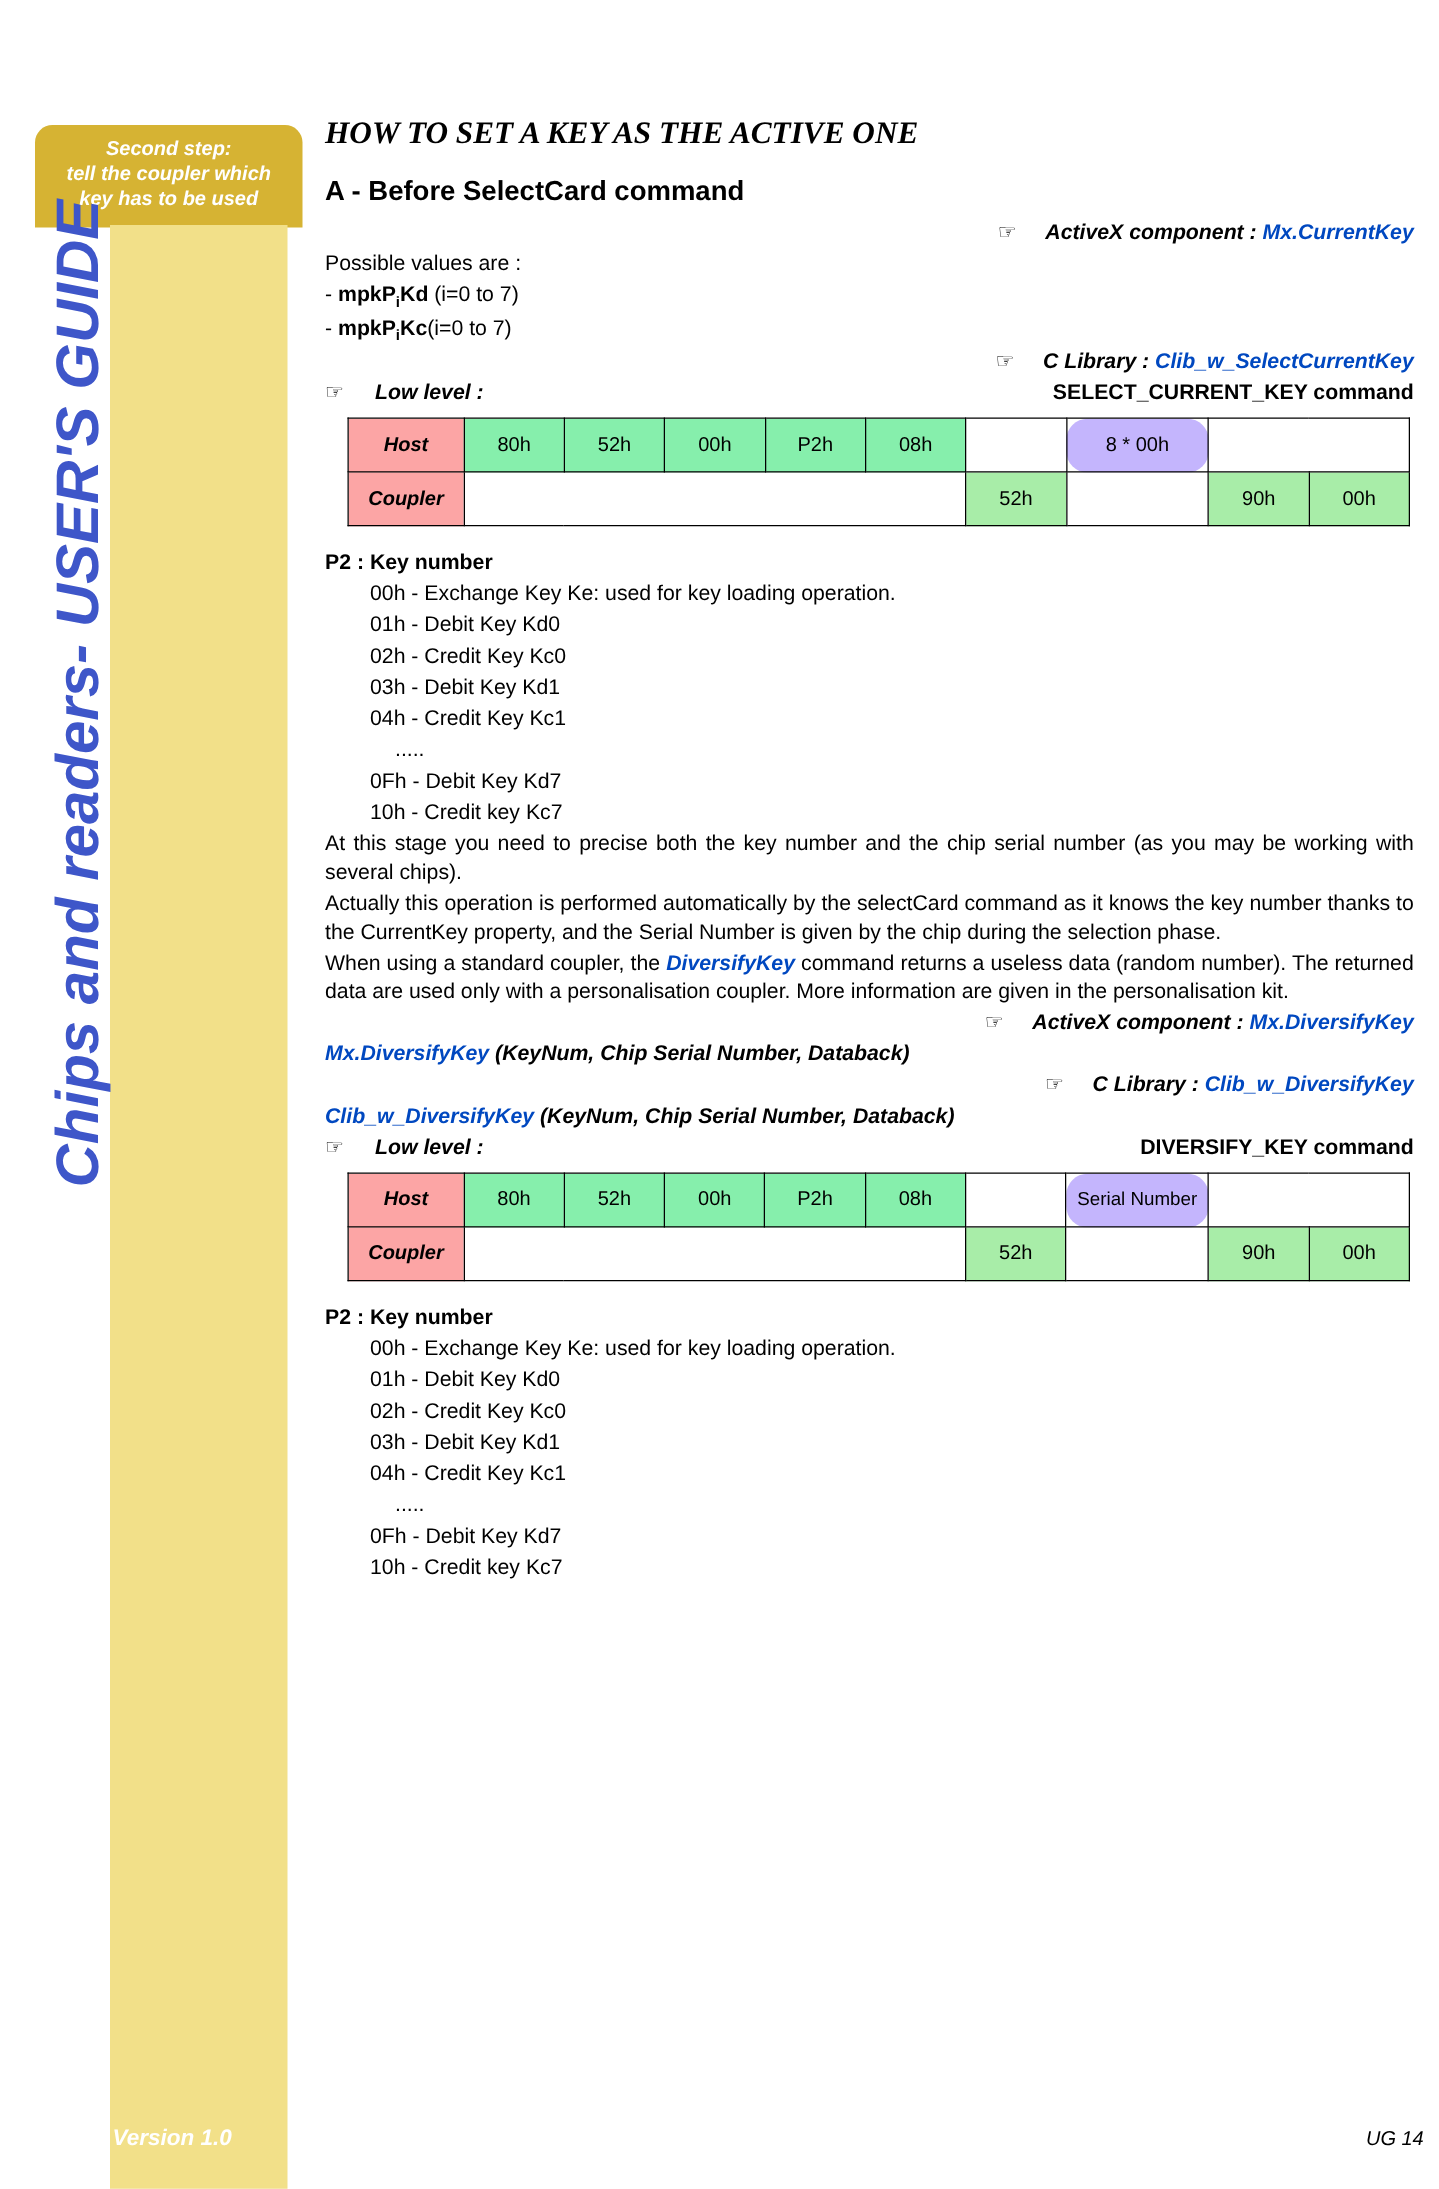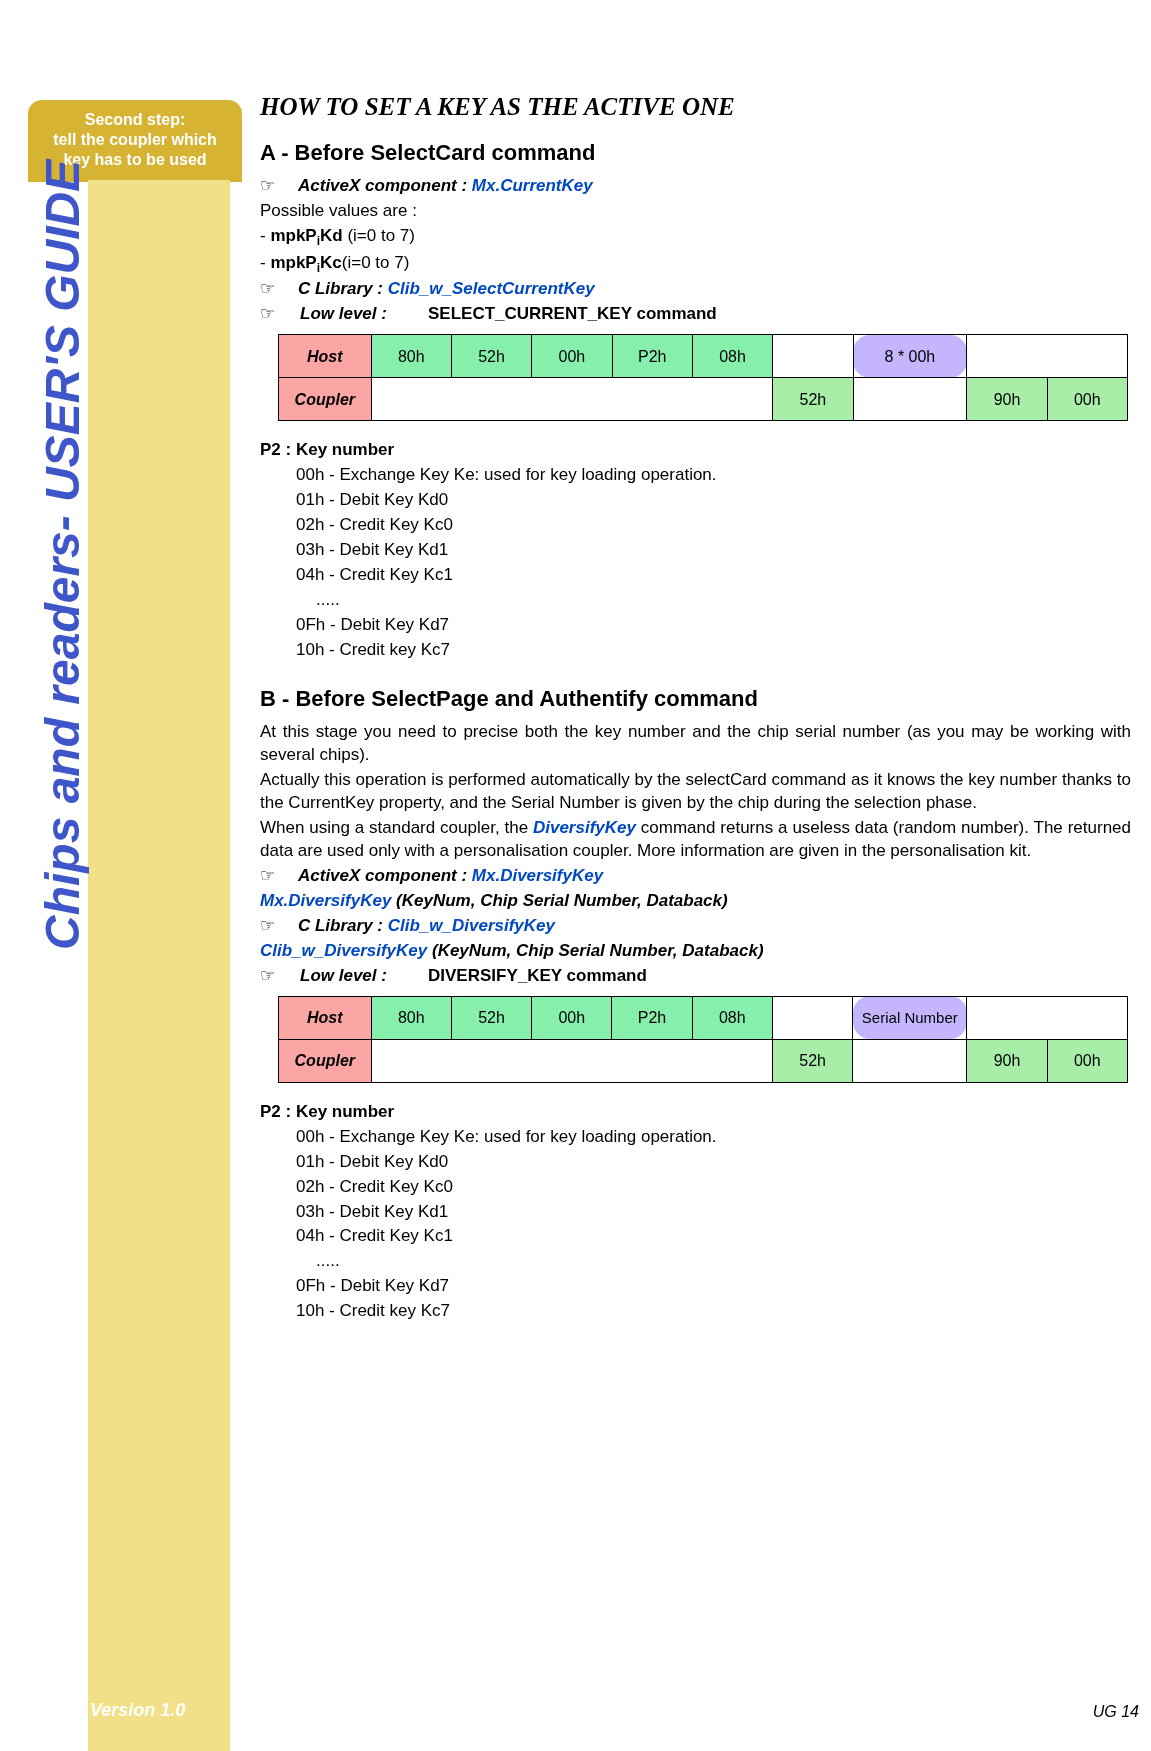--- a/index.html
+++ b/index.html
@@ -20,20 +20,21 @@
     position: relative;
     flex-shrink: 0;
   }
   .side-tab {
     position: absolute;
     top: 100px;
     left: 28px;
     width: 202px;
     background: #d6b333;
     color: #fff;
+    font-style: italic;
     font-weight: bold;
     text-align: center;
     font-size: 16px;
     padding: 10px 6px 12px 6px;
     border-top-left-radius: 14px;
     border-top-right-radius: 14px;
     line-height: 1.25;
   }
   .yellow-bar {
     position: absolute;
@@ -76,20 +77,21 @@
     margin: 10px 0 6px 0;
     font-family: Liberation Serif, serif;
   }
   h2.section {
     font-size: 22px;
     font-weight: bold;
     margin: 14px 0 8px 0;
   }
   .pointer-line {
     margin: 0 0 2px 0;
+    text-align: right;
   }
   .pointer {
     font-style: normal;
     margin-right: 18px;
   }
   .italic-bold { font-style: italic; font-weight: bold; }
   .blue { color: #0048c0; }
   .plain { margin: 2px 0; }
   .indent { padding-left: 36px; }
   .indent2 { padding-left: 56px; }
@@ -201,21 +203,20 @@
     <div class="plain"><b>P2 : Key number</b></div>
     <div class="plain indent">00h - Exchange Key Ke: used for key loading operation.</div>
     <div class="plain indent">01h - Debit Key Kd0</div>
     <div class="plain indent">02h - Credit Key Kc0</div>
     <div class="plain indent">03h - Debit Key Kd1</div>
     <div class="plain indent">04h - Credit Key Kc1</div>
     <div class="plain indent2">.....</div>
     <div class="plain indent">0Fh - Debit Key Kd7</div>
     <div class="plain indent">10h - Credit key Kc7</div>
 
-    <h2 class="section" style="margin-top:22px;">B - Before SelectPage and Authentify command</h2>
     <div class="plain justify">At this stage you need to precise both the key number and the chip serial number (as you may be working with several chips).</div>
     <div class="plain justify">Actually this operation is performed automatically by the selectCard command as it knows the key number thanks to the CurrentKey property, and the Serial  Number is given by the chip during the selection phase.</div>
     <div class="plain justify">
       <span>When using a standard coupler, the </span><span class="italic-bold blue">DiversifyKey</span><span> command returns a useless data (random number). The returned data are used only with a personalisation coupler. More information are given in the personalisation kit.</span>
     </div>
 
     <div class="pointer-line">
       <span class="pointer">☞</span>
       <span class="italic-bold">ActiveX component : </span><span class="italic-bold blue">Mx.DiversifyKey</span>
     </div>

